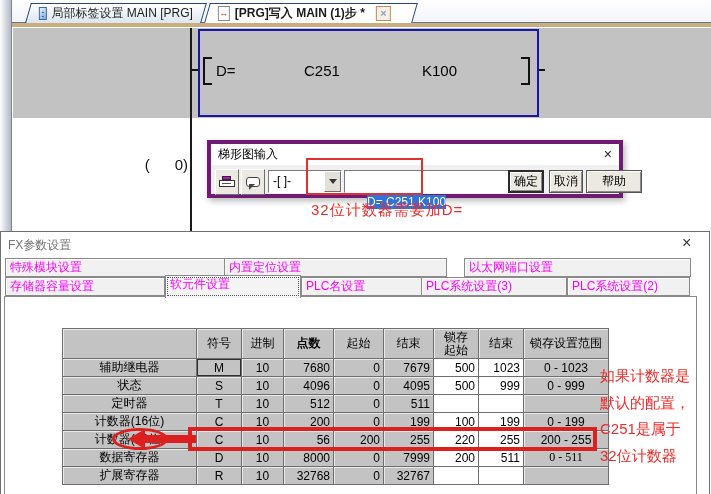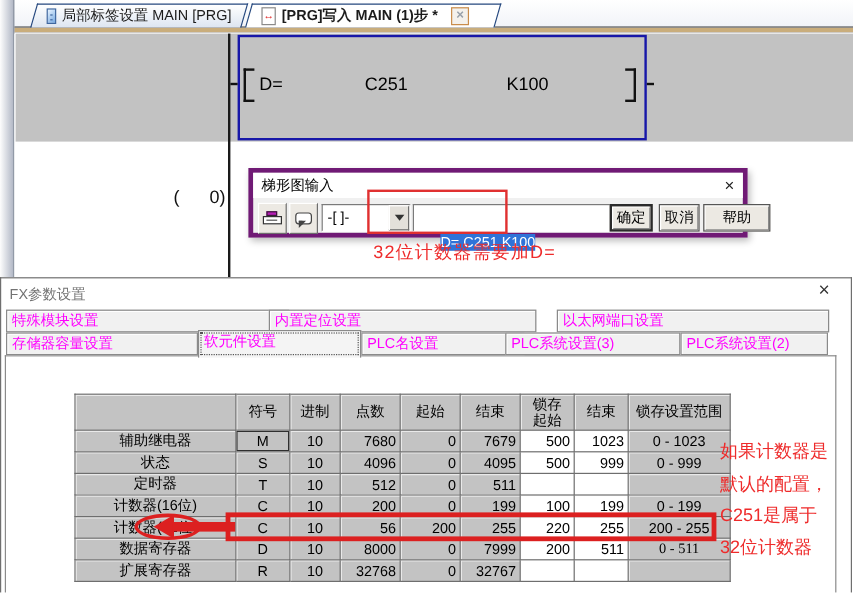--- a/index.html
+++ b/index.html
@@ -195,21 +195,21 @@
       <div class="abs fxtab" style="left: 421px; top: 277px; width: 146px;">PLC系统设置(3)</div>
       <div class="abs fxtab" style="left: 567px; top: 277px; width: 123px;">PLC系统设置(2)</div>
     </div>
   <div class="abs fx-pane"></div>
   <table class="abs param-table">
     <thead id="pt-head">
         <tr>
           <th style="width: 134px;"></th>
           <th style="width: 45px;">符号</th>
           <th style="width: 42px;">进制</th>
-          <th style="width: 50px;">点数</th>
+          <th style="width: 50px; font-weight: bold;">点数</th>
           <th style="width: 50px; font-family: Liberation Mono, monospace;">起始</th>
           <th style="width: 50px;">结束</th>
           <th class="wrap" style="width: 45px;">锁存起始</th>
           <th style="width: 45px;">结束</th>
           <th style="width: 85px;">锁存设置范围</th>
         </tr>
       </thead>
     <tbody id="pt-body">
         <tr>
           <td class="cell-gray ta-c" style="width: 134px;">辅助继电器</td>

